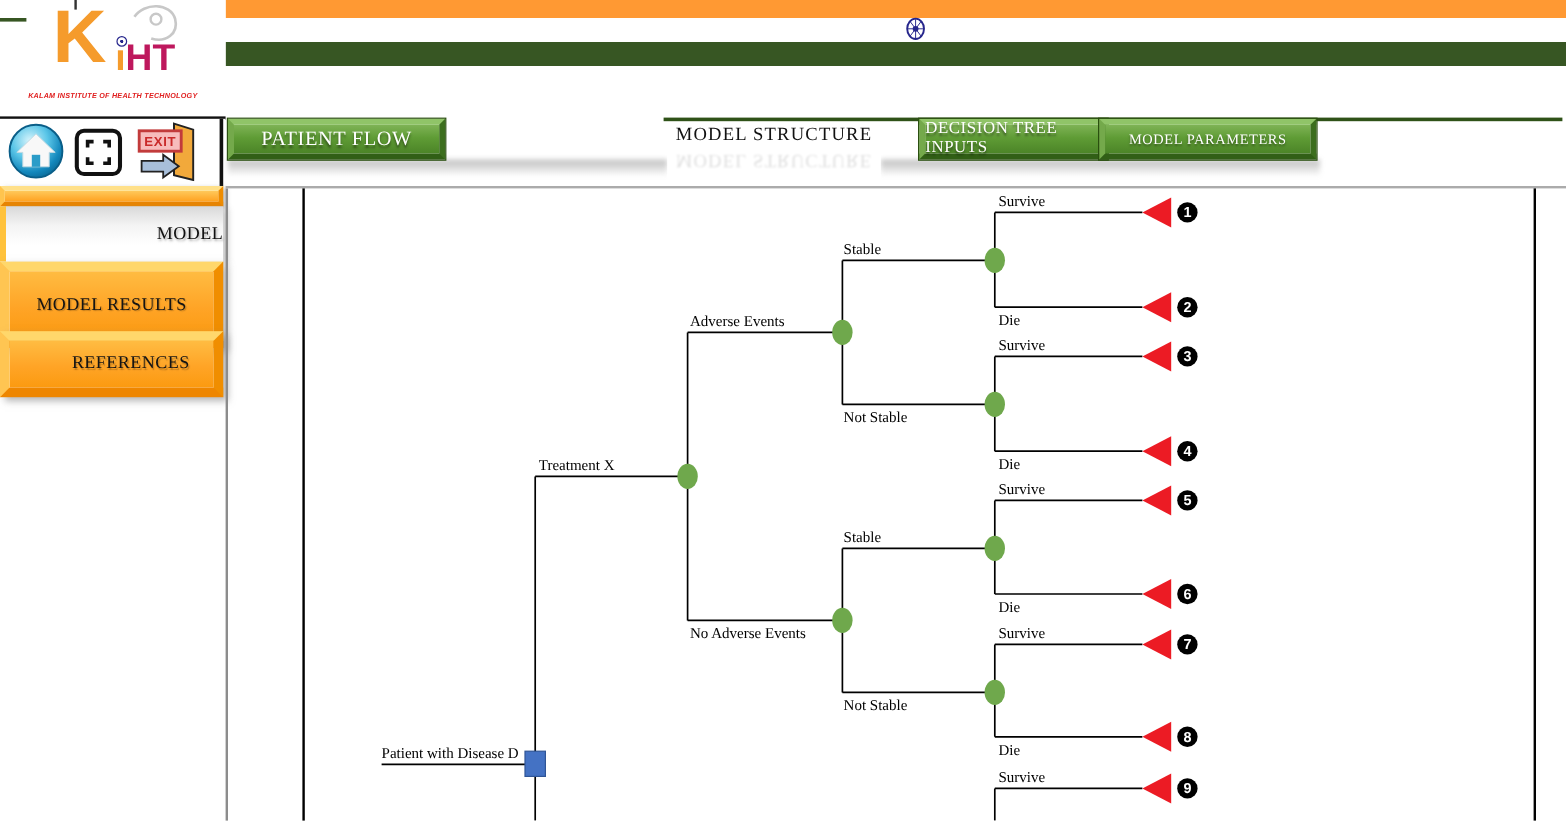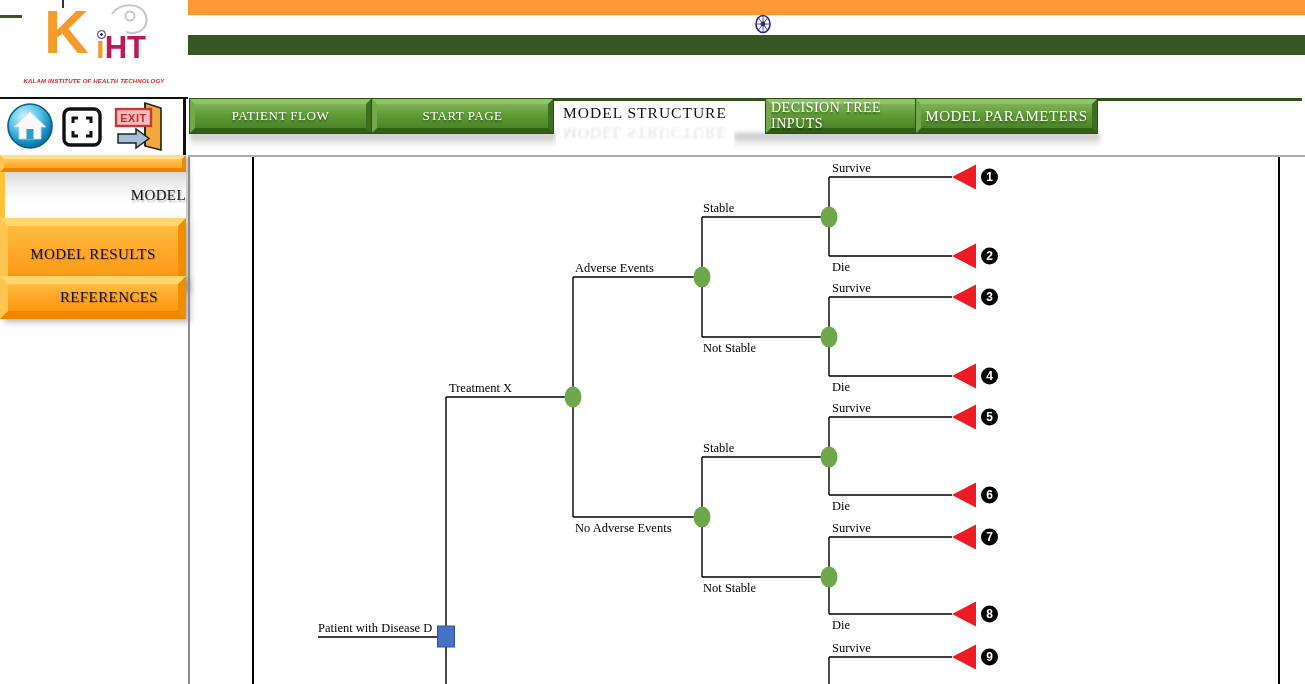--- a/index.html
+++ b/index.html
@@ -47,36 +47,36 @@
               text-shadow:1px 2px 2px rgba(0,0,0,.3);
               box-shadow:4px 2px 5px rgba(130,130,130,.45); cursor:pointer; }
   .orange-btn { position:absolute; left:0; width:186px;
               border:8px solid; border-color:#FFD76B #F08E00 #EE8600 #FFC552;
               background:linear-gradient(180deg,#FFBC42 0%,#FFA426 55%,#FB9A10 100%);
               display:flex; align-items:center; justify-content:center;
               font-size:15px; color:#141414; letter-spacing:.4px;
               text-shadow:1px 1px 1px rgba(0,0,0,.25);
               box-shadow:4px 3px 6px rgba(120,120,120,.55); cursor:pointer; }
   .sb-results { top:218px; height:72px; }
-  .sb-references { top:276px; height:43px;padding-left:32px; }
+  .sb-references { top:276px; height:55px;padding-left:32px; }
   .sidebar-divider { position:absolute; left:188px; top:157px; width:1.5px; height:527px; background:#8C8C8C; }
 
   
   .nav-darkline { position:absolute; left:553px; top:98px; width:749px; height:2.5px; background:#2F5218; z-index:2; }
   .green-btn { position:absolute; top:99px; height:34px; z-index:3;
               border:5px solid; border-color:#90C468 #3C6E1E #315F16 #74A94B;
               outline:1px solid #2A4F0F;
               background:linear-gradient(180deg,#7FB356 0%,#5F9C35 45%,#4B8427 100%);
               display:flex; align-items:center; justify-content:center;
-              font-size:13px; color:#fff; letter-spacing:.5px;
+              font-size:17px; color:#fff; letter-spacing:.5px;
               text-shadow:0 2px 2px rgba(0,0,0,.45); cursor:pointer; }
   .btn-pf { left:190px; width:181px; }
   .btn-sp { left:372px; width:181px; }
   .btn-dti { left:766px; width:157px; font-size:14px; }
-  .btn-mp { left:916px; width:181px; font-size:15px; }
+  .btn-mp { left:916px; width:181px; font-size:12px; }
   .tab-active { position:absolute; left:556px; top:100.5px; width:178px; height:54px; background:#fff; z-index:1; }
   .tab-label { position:absolute; left:556px; top:104px; width:178px; text-align:center; z-index:3;
                font-size:15.5px; color:#111; letter-spacing:1px; }
   .tab-ghost { position:absolute; left:556px; top:124px; width:178px; text-align:center; z-index:3;
                font-size:15.5px; letter-spacing:1px; color:#000; opacity:.13;
                transform:scaleY(-1); filter:blur(1px); }
   .nav-shadow { position:absolute; top:133px; height:14px; z-index:0; filter:blur(2px);
                 background:linear-gradient(180deg,rgba(110,110,110,.45),rgba(255,255,255,0)); }
   .nav-shadow.left { left:190px; width:366px; }
   .nav-shadow.right { left:734px; width:366px; }
@@ -172,23 +172,20 @@
       <span>REFERENCES</span>
     </div>
   </div>
   <div class="sidebar-divider"></div>
 
   <div class="nav-darkline"></div>
   <div class="nav-shadow left"></div>
   <div class="nav-shadow right"></div>
   <div class="green-btn btn-pf">
     <span>PATIENT FLOW</span>
-  </div>
-  <div class="green-btn btn-sp">
-    <span>START PAGE</span>
   </div>
   <div class="tab-active"></div>
   <div class="tab-label">MODEL STRUCTURE</div>
   <div class="tab-ghost">MODEL STRUCTURE</div>
   <div class="green-btn btn-dti">
     <span>DECISION TREE INPUTS</span>
   </div>
   <div class="green-btn btn-mp">
     <span>MODEL PARAMETERS</span>
   </div>

